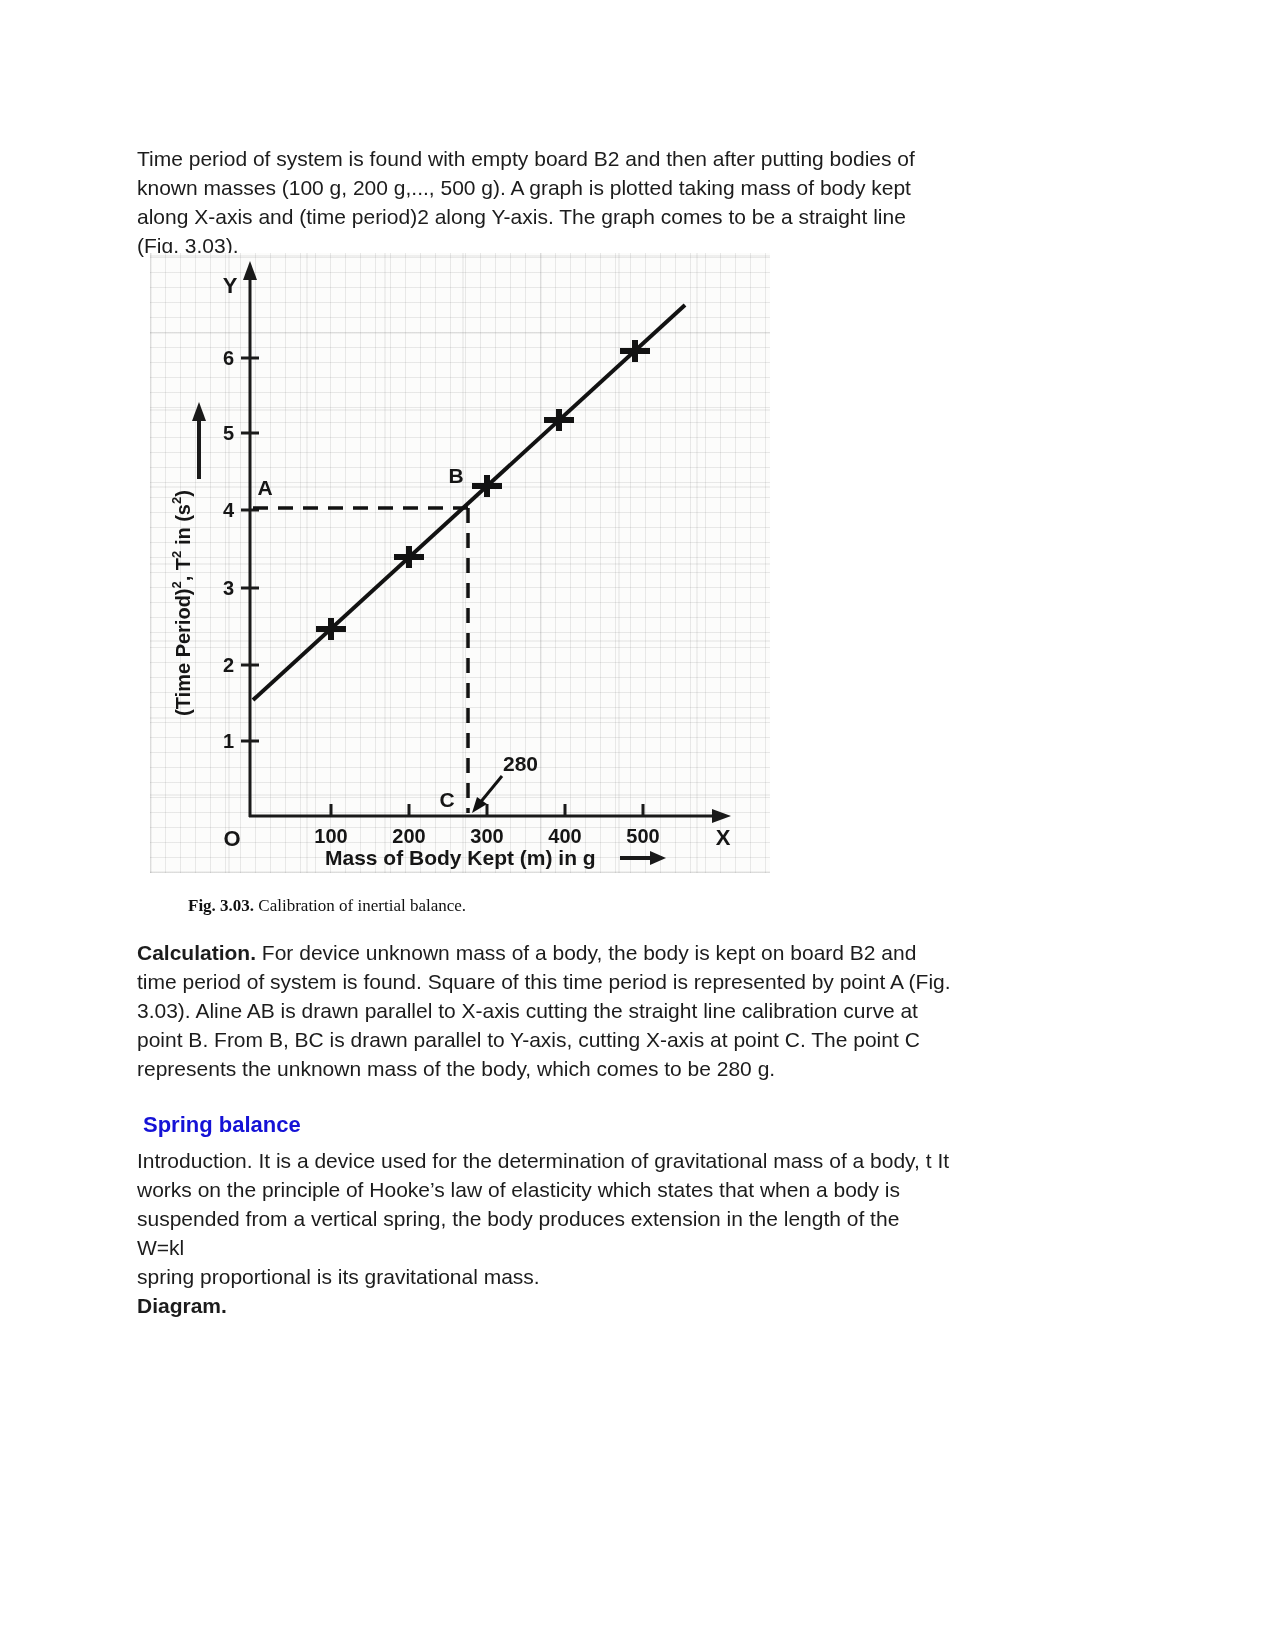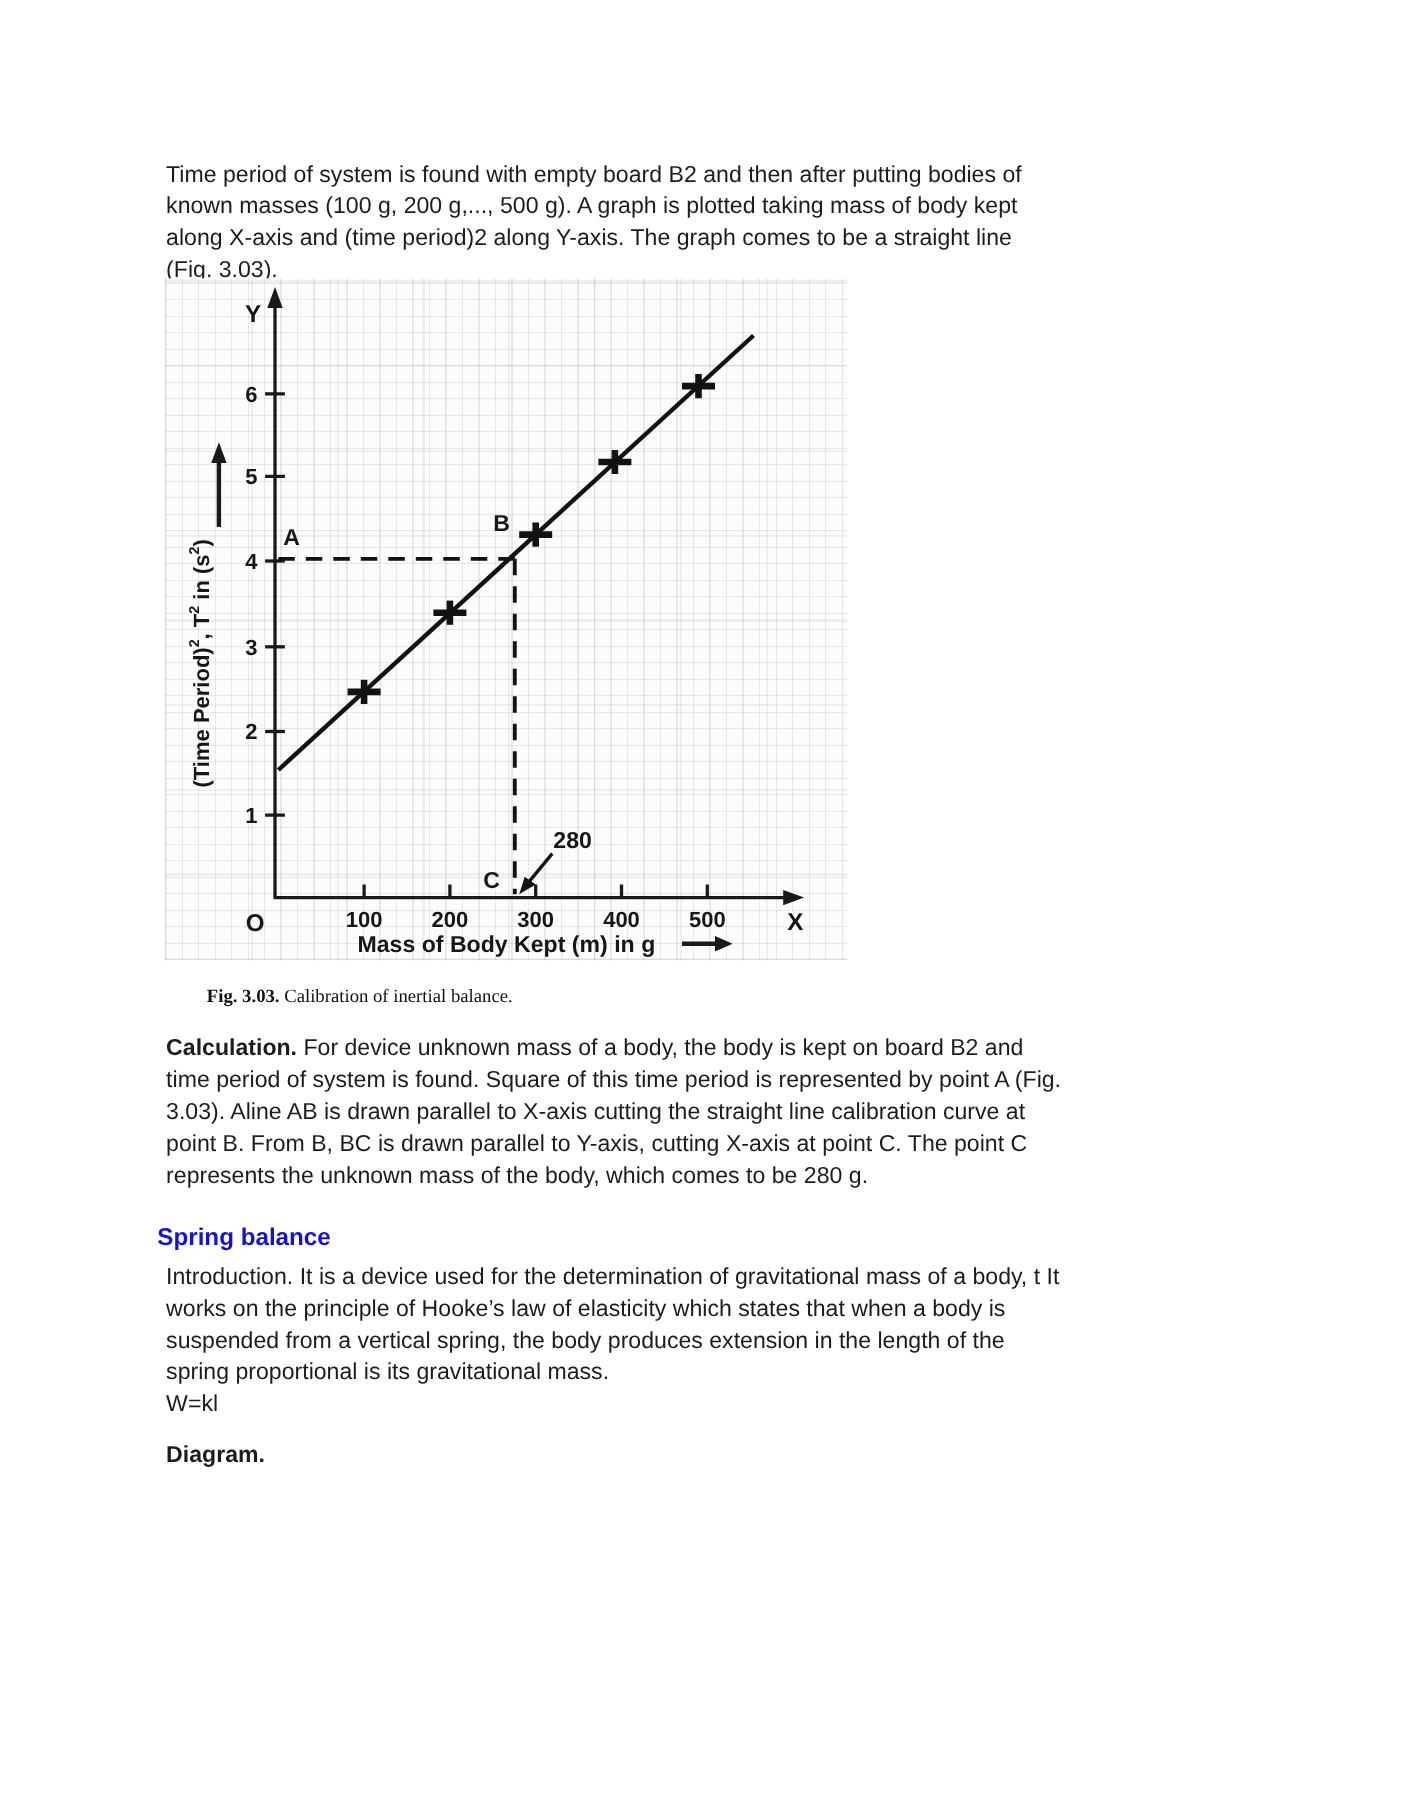--- a/index.html
+++ b/index.html
@@ -1,20 +1,20 @@
 <!DOCTYPE html>
 <html><head>
 <meta charset="utf-8">
 <style>
   html,body{margin:0;padding:0;background:#ffffff;}
   #page{position:relative;width:1275px;height:1650px;background:#ffffff;
         font-family:"Liberation Sans",sans-serif;color:#1c1c1c;overflow:hidden;}
-  .para{position:absolute;left:151px;width:930px;font-size:21px;line-height:29px;}
+  .para{position:absolute;left:137px;width:930px;font-size:21px;line-height:29px;}
   .para .line{white-space:nowrap;}
-  .lead{font-weight:bold;margin-top:17px;}
+  .lead{font-weight:bold;}
   #fig{position:absolute;left:150px;top:253px;width:620px;height:620px;
        background-color:#fcfcfb;
        background-image:
          repeating-linear-gradient(0deg, rgba(95,95,95,.13) 0 1px, transparent 1px 15px),
          repeating-linear-gradient(90deg, rgba(95,95,95,.13) 0 1px, transparent 1px 15px),
          repeating-linear-gradient(0deg, rgba(70,70,70,.07) 0 2px, transparent 2px 77px),
          repeating-linear-gradient(90deg, rgba(70,70,70,.07) 0 2px, transparent 2px 78px);}
   #fig svg{position:absolute;left:0;top:0;}
   #caption{position:absolute;left:188px;top:896px;font-family:"Liberation Serif",serif;
            font-size:17px;color:#111;}
@@ -124,18 +124,18 @@
     <div class="line">point B. From B, BC is drawn parallel to Y-axis, cutting X-axis at point C. The point C</div>
     <div class="line">represents the unknown mass of the body, which comes to be 280 g.</div>
   </div>
 
   <div id="spring-heading" style="color:#1512d6;">Spring balance</div>
 
   <div class="para" style="top:1146px;">
     <div class="line">Introduction. It is a device used for the determination of gravitational mass of a body, t It</div>
     <div class="line">works on the principle of Hooke’s law of elasticity which states that when a body is</div>
     <div class="line">suspended from a vertical spring, the body produces extension in the length of the</div>
+    <div class="line">W=kl</div>
     <div class="line">spring proportional is its gravitational mass.</div>
-    <div class="line">W=kl</div>
     <div class="line lead">Diagram.</div>
   </div>
 
 </div>
 
 </body></html>

